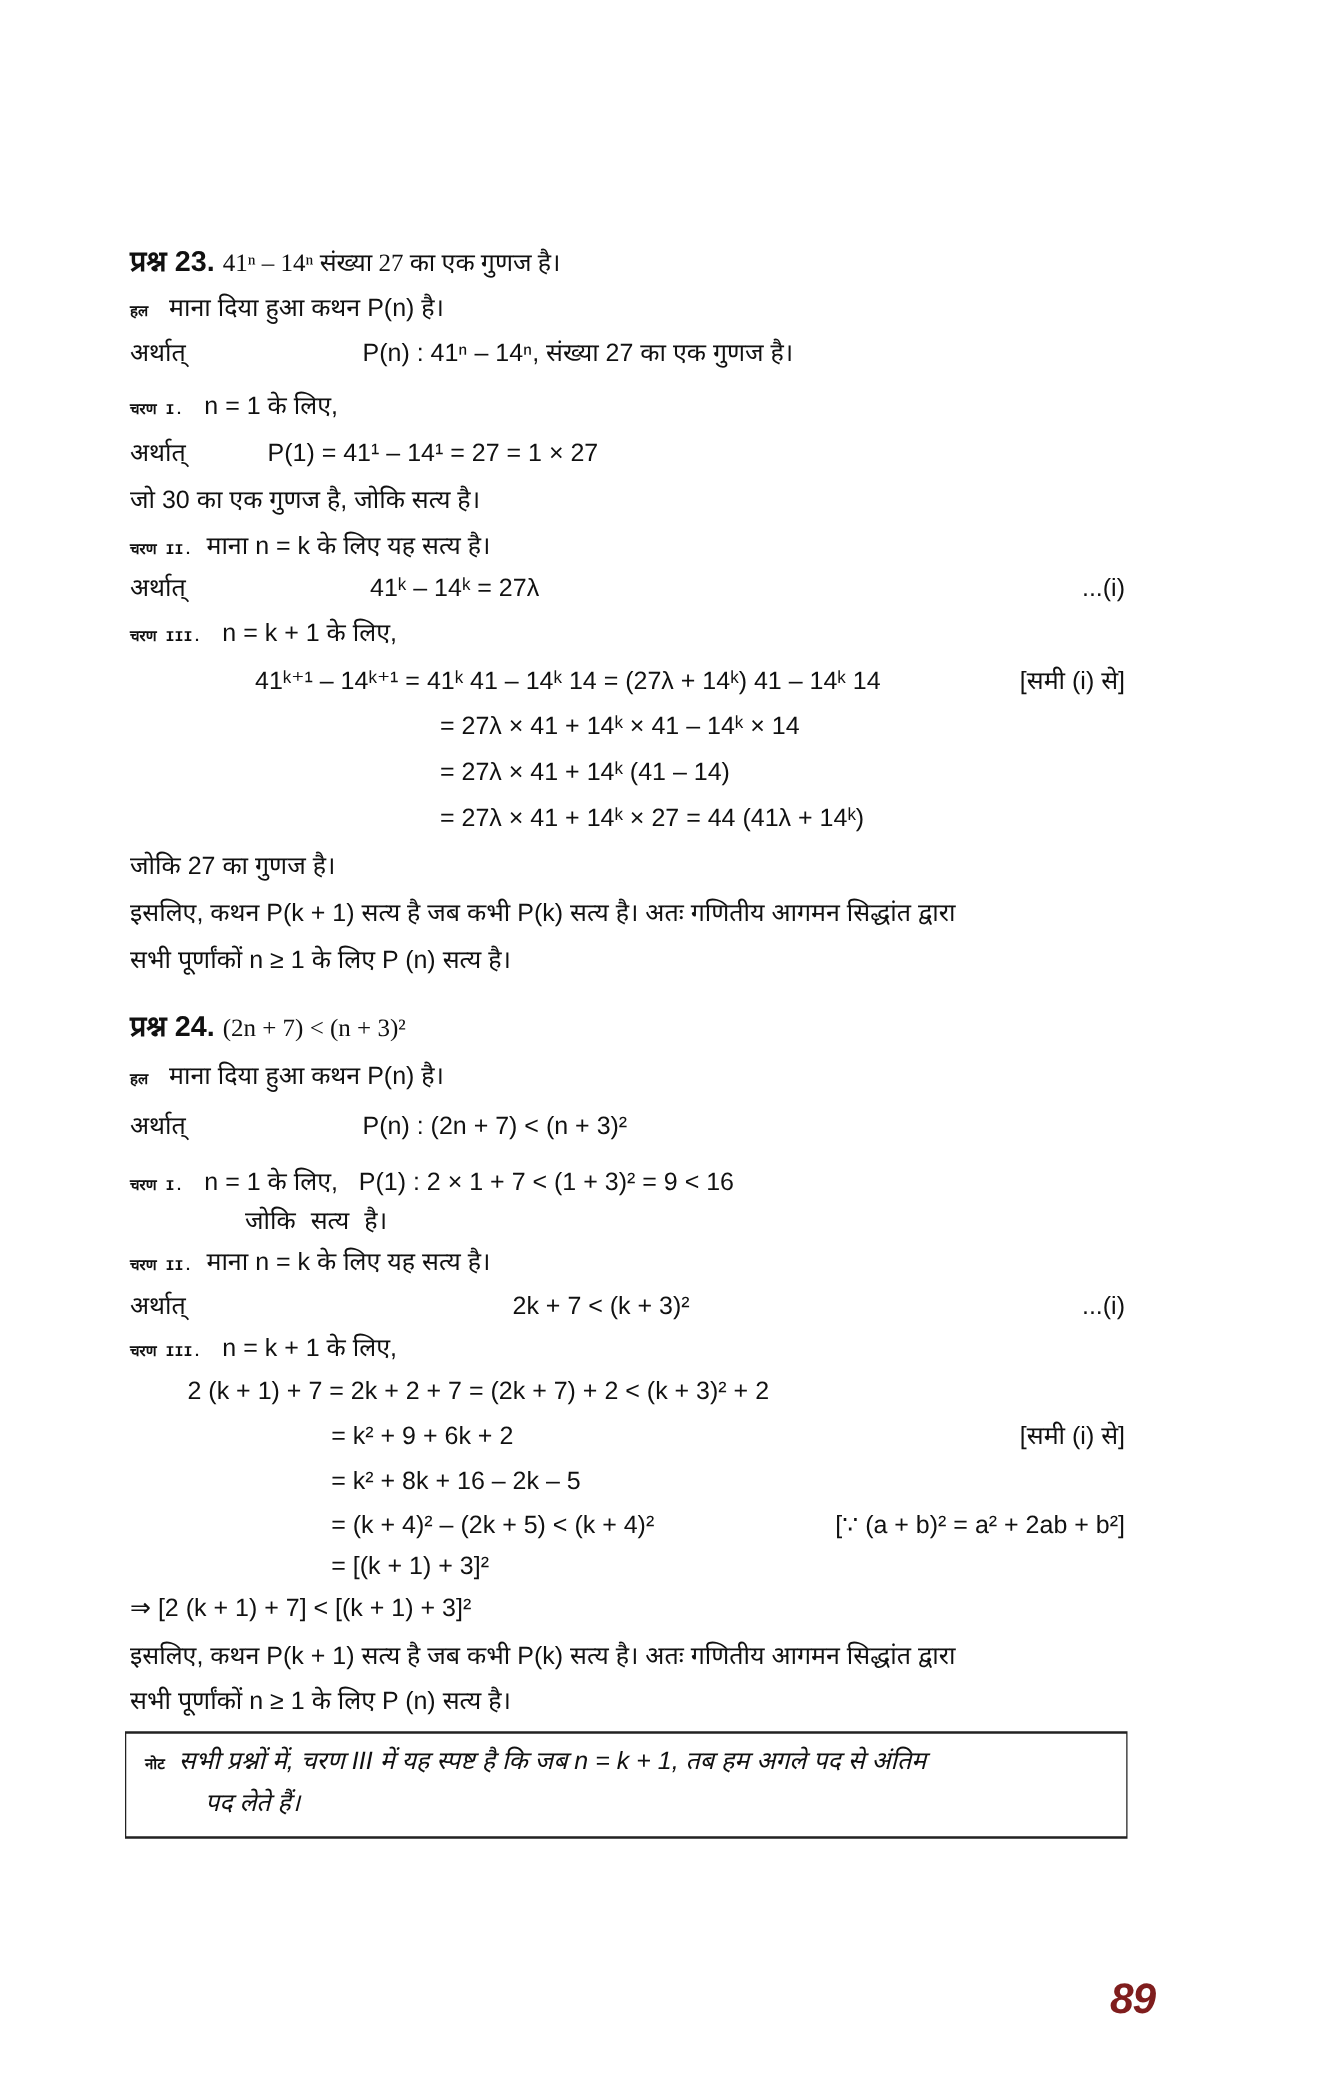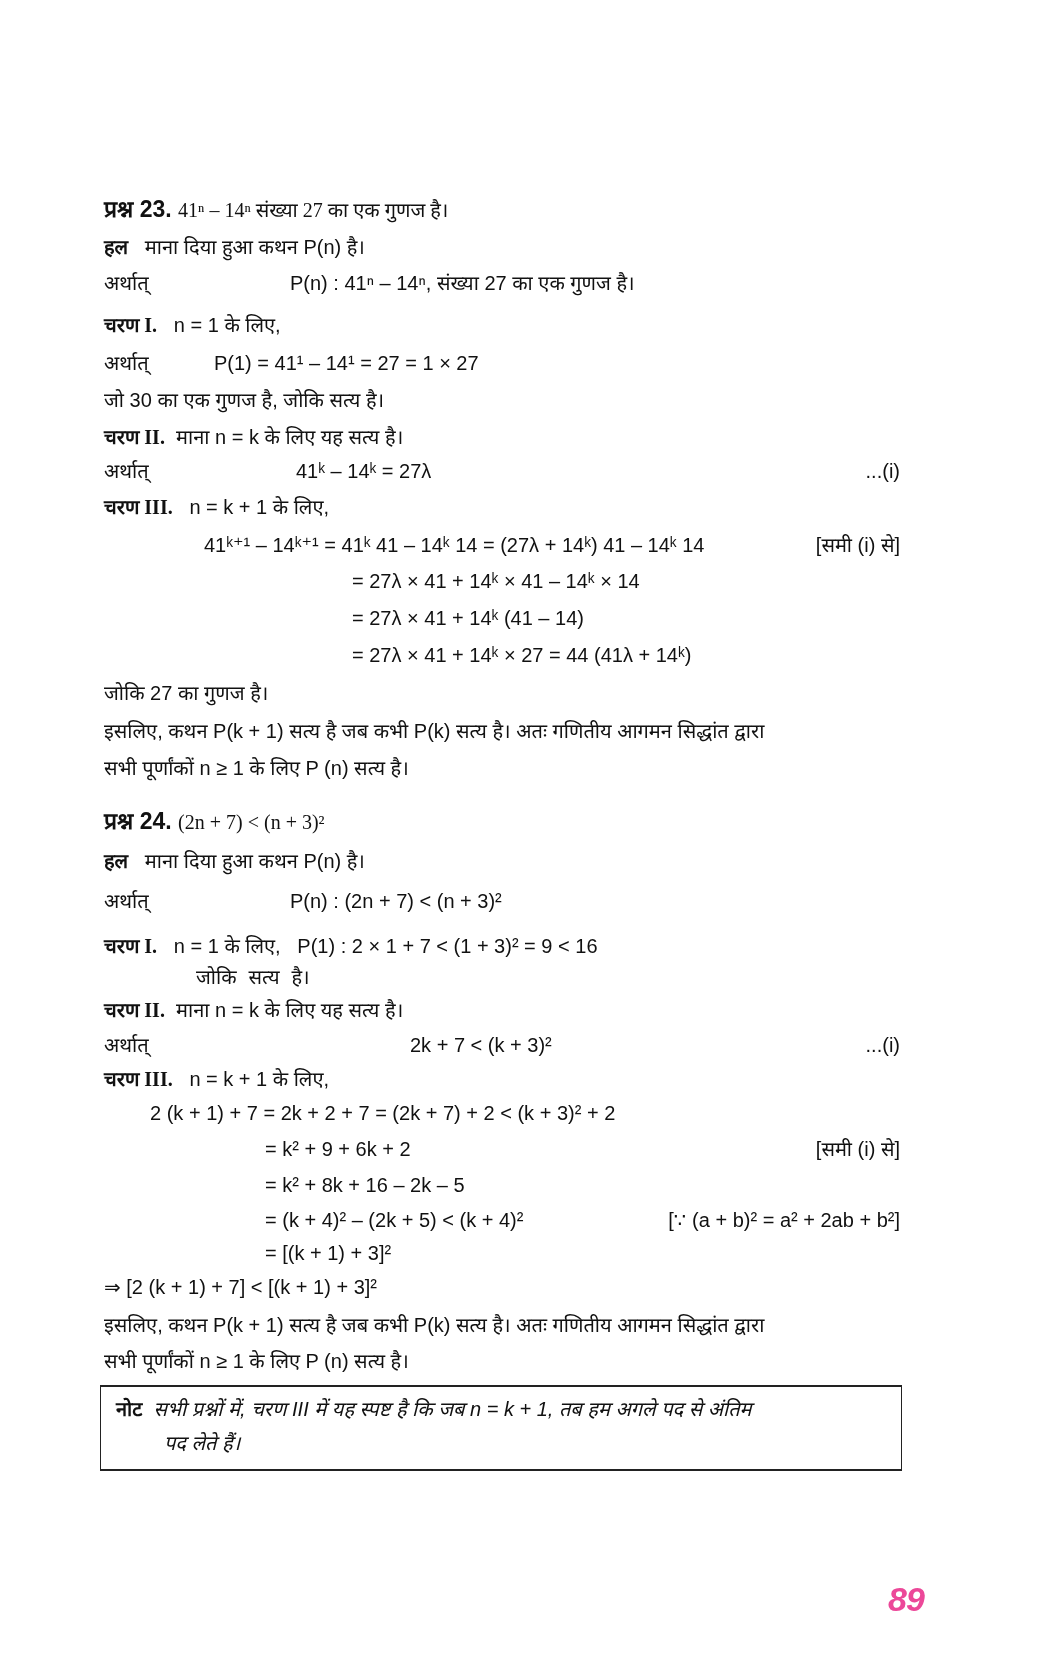--- a/index.html
+++ b/index.html
@@ -4,29 +4,29 @@
 <style>
   html, body { margin: 0; padding: 0; }
   body {
     width: 1058px; height: 1664px; background: #ffffff; position: relative;
     font-family: "Liberation Sans", "DejaVu Sans", sans-serif; color: #111;
     overflow: hidden;
   }
   .ln { position: absolute; font-size: 20px; line-height: 26px; white-space: nowrap; }
   .q { font-weight: bold; font-size: 23px; }
   .q .rest { font-family: "Liberation Serif", serif; font-weight: normal; font-size: 20px; }
-  .b { font-weight: bold; font-family: Liberation Serif, serif; font-size: 20px; }
+  .b { font-weight: bold; font-family: Liberation Mono, monospace; font-size: 12px; }
   i { font-style: italic; }
   .note-box {
     position: absolute; left: 106px; top: 1485px; width: 846px; height: 80px;
     border-top: 2px solid #222; border-bottom: 2px solid #222; border-left: 1.5px solid #222; border-right: 1.5px solid #222;
   }
   .page-no {
     position: absolute; left: 888px; top: 1580px; font-size: 34px; font-weight: bold; font-style: italic;
-    color: #ec4899; letter-spacing: -1px;
+    color: #7f1d1d; letter-spacing: -1px;
   }
 </style>
 </head>
 <body>
 
 <div class="ln q" style="left:104px; top:196px;">
   <span>प्रश्न 23.</span>
   <span class="rest">41ⁿ – 14ⁿ संख्या 27 का एक गुणज है।</span>
 </div>
 

